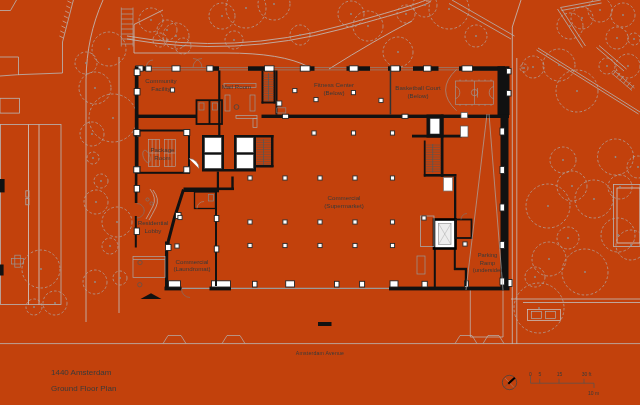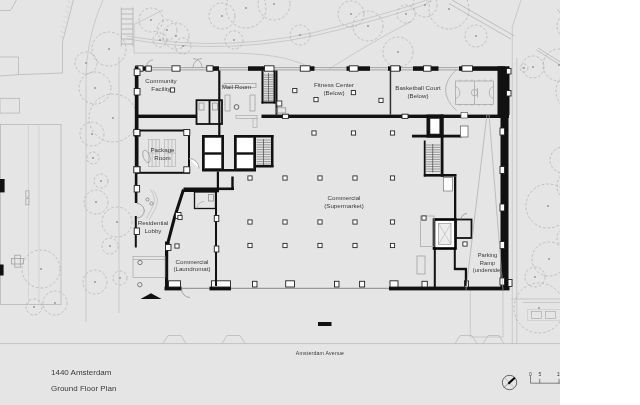--- a/index.html
+++ b/index.html
@@ -1,16 +1,16 @@
 <!DOCTYPE html>
 <html><head>
 <meta charset="utf-8">
 <style>
 html,body{margin:0;padding:0;background:#fff;}
-#page{position:relative;width:560px;height:405px;background:#e5e5e5;overflow:hidden;}
+#page{position:relative;width:640px;height:405px;background:#c2410c;overflow:hidden;}
 svg{position:absolute;top:0;left:0;}
 text{font-family:"Liberation Sans",sans-serif;fill:#3a3a3a;}
 </style>
 </head>
 <body>
 <div id="page">
 <svg width="640" height="405" viewBox="0 0 640 405">
 <g stroke-linecap="butt" fill="none">
 
 <g stroke="#c3c3c3" stroke-width="0.8">

